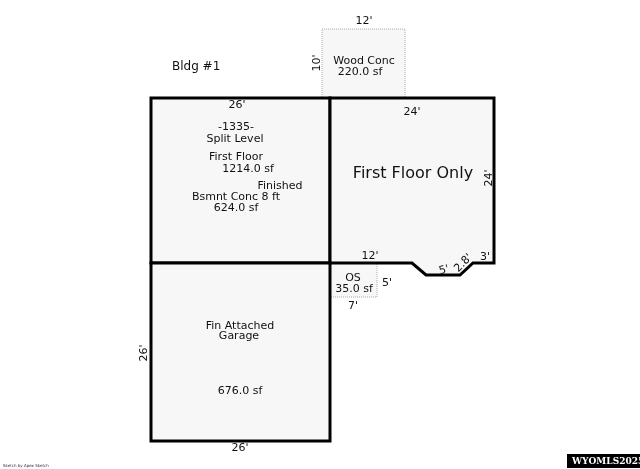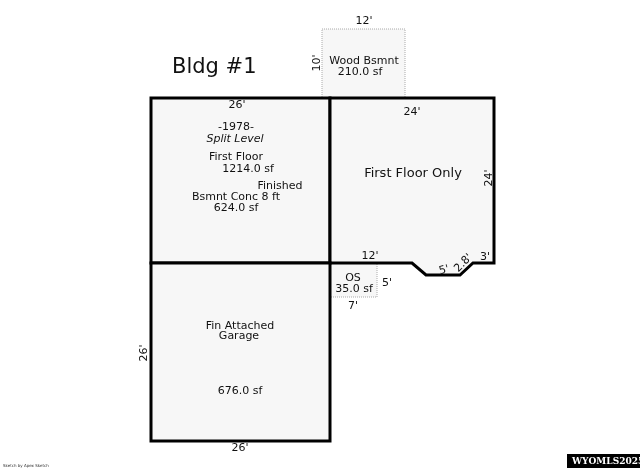--- a/index.html
+++ b/index.html
@@ -1,20 +1,20 @@
 <!DOCTYPE html>
 <html><head>
   <meta charset="utf-8">
   <style>
     html, body { margin: 0; padding: 0; }
     body { width: 640px; height: 469px; background: #ffffff; position: relative; overflow: hidden; font-family: "DejaVu Sans", "Liberation Sans", sans-serif; color: #111; }
     svg { position: absolute; left: 0; top: 0; }
     .lbl { position: absolute; font-size: 11px; line-height: 12px; white-space: nowrap; color: #111; }
     .ctr { text-align: left; transform: translateX(-50%); }
-    .title { font-size: 21px; }
+    .title { font-size: 12px; }
     .rot { transform: rotate(-90deg); transform-origin: center; }
     .footer-left { position: absolute; left: 3px; top: 463px; font-size: 4px; color: #333; }
     .badge { position: absolute; left: 567px; top: 454px; background: #000; color: #fff; font-family: "DejaVu Serif", "Liberation Serif", serif; font-weight: bold; font-size: 9px; padding: 2px 5px; }
   </style>
 </head>
 <body>
 
 <svg width="640" height="469">
 
   <rect x="322" y="29" width="83" height="69" fill="#f7f7f7" stroke="#aaa" stroke-width="1" stroke-dasharray="1,1"></rect>
@@ -25,34 +25,34 @@
 
   <path d="M330 98 L494 98 L494 263 L473 263 L460 275 L426 275 L412 263 L330 263 Z" fill="#f7f7f7" stroke="#000" stroke-width="3"></path>
 
   <rect x="151" y="263" width="179" height="178" fill="#f7f7f7" stroke="#000" stroke-width="3"></rect>
 </svg>
 
 <div class="lbl title" style="left:172px; top:60px;">Bldg #1</div>
 
 <div class="lbl ctr" style="left:364px; top:15px;">12'</div>
 <div class="lbl rot" style="left:308px; top:57px;">10'</div>
-<div class="lbl ctr" style="left:364px; top:55px;">Wood Bsmnt</div>
-<div class="lbl ctr" style="left:360px; top:66px;">210.0 sf</div>
+<div class="lbl ctr" style="left:364px; top:55px;">Wood Conc</div>
+<div class="lbl ctr" style="left:360px; top:66px;">220.0 sf</div>
 
 <div class="lbl ctr" style="left:237px; top:99px;">26'</div>
-<div class="lbl ctr" style="left:236px; top:121px;">-1978-</div>
-<div class="lbl ctr" style="left:235px; top:133px;font-style:italic;">Split Level</div>
+<div class="lbl ctr" style="left:236px; top:121px;">-1335-</div>
+<div class="lbl ctr" style="left:235px; top:133px;">Split Level</div>
 <div class="lbl ctr" style="left:236px; top:151px;">First Floor</div>
 <div class="lbl ctr" style="left:248px; top:163px;">1214.0 sf</div>
 <div class="lbl ctr" style="left:252px; top:180px;margin-left:28px;">Finished</div>
 <div class="lbl ctr" style="left:236px; top:191px;">Bsmnt Conc 8 ft</div>
 <div class="lbl ctr" style="left:236px; top:202px;">624.0 sf</div>
 
 <div class="lbl ctr" style="left:412px; top:106px;">24'</div>
-<div class="lbl ctr" style="left:413px; top:167px; font-size:13px;">First Floor Only</div>
+<div class="lbl ctr" style="left:413px; top:167px; font-size:16px;">First Floor Only</div>
 <div class="lbl rot" style="left:480px; top:172px;">24'</div>
 <div class="lbl ctr" style="left:370px; top:250px;">12'</div>
 <div class="lbl" style="left:439px; top:264px; transform:rotate(-15deg);">5'</div>
 <div class="lbl" style="left:453px; top:257px; transform:rotate(-45deg);">2.8'</div>
 <div class="lbl" style="left:480px; top:251px;">3'</div>
 
 <div class="lbl ctr" style="left:353px; top:272px;">OS</div>
 <div class="lbl ctr" style="left:354px; top:283px;">35.0 sf</div>
 <div class="lbl" style="left:382px; top:277px;">5'</div>
 <div class="lbl ctr" style="left:353px; top:300px;">7'</div>

